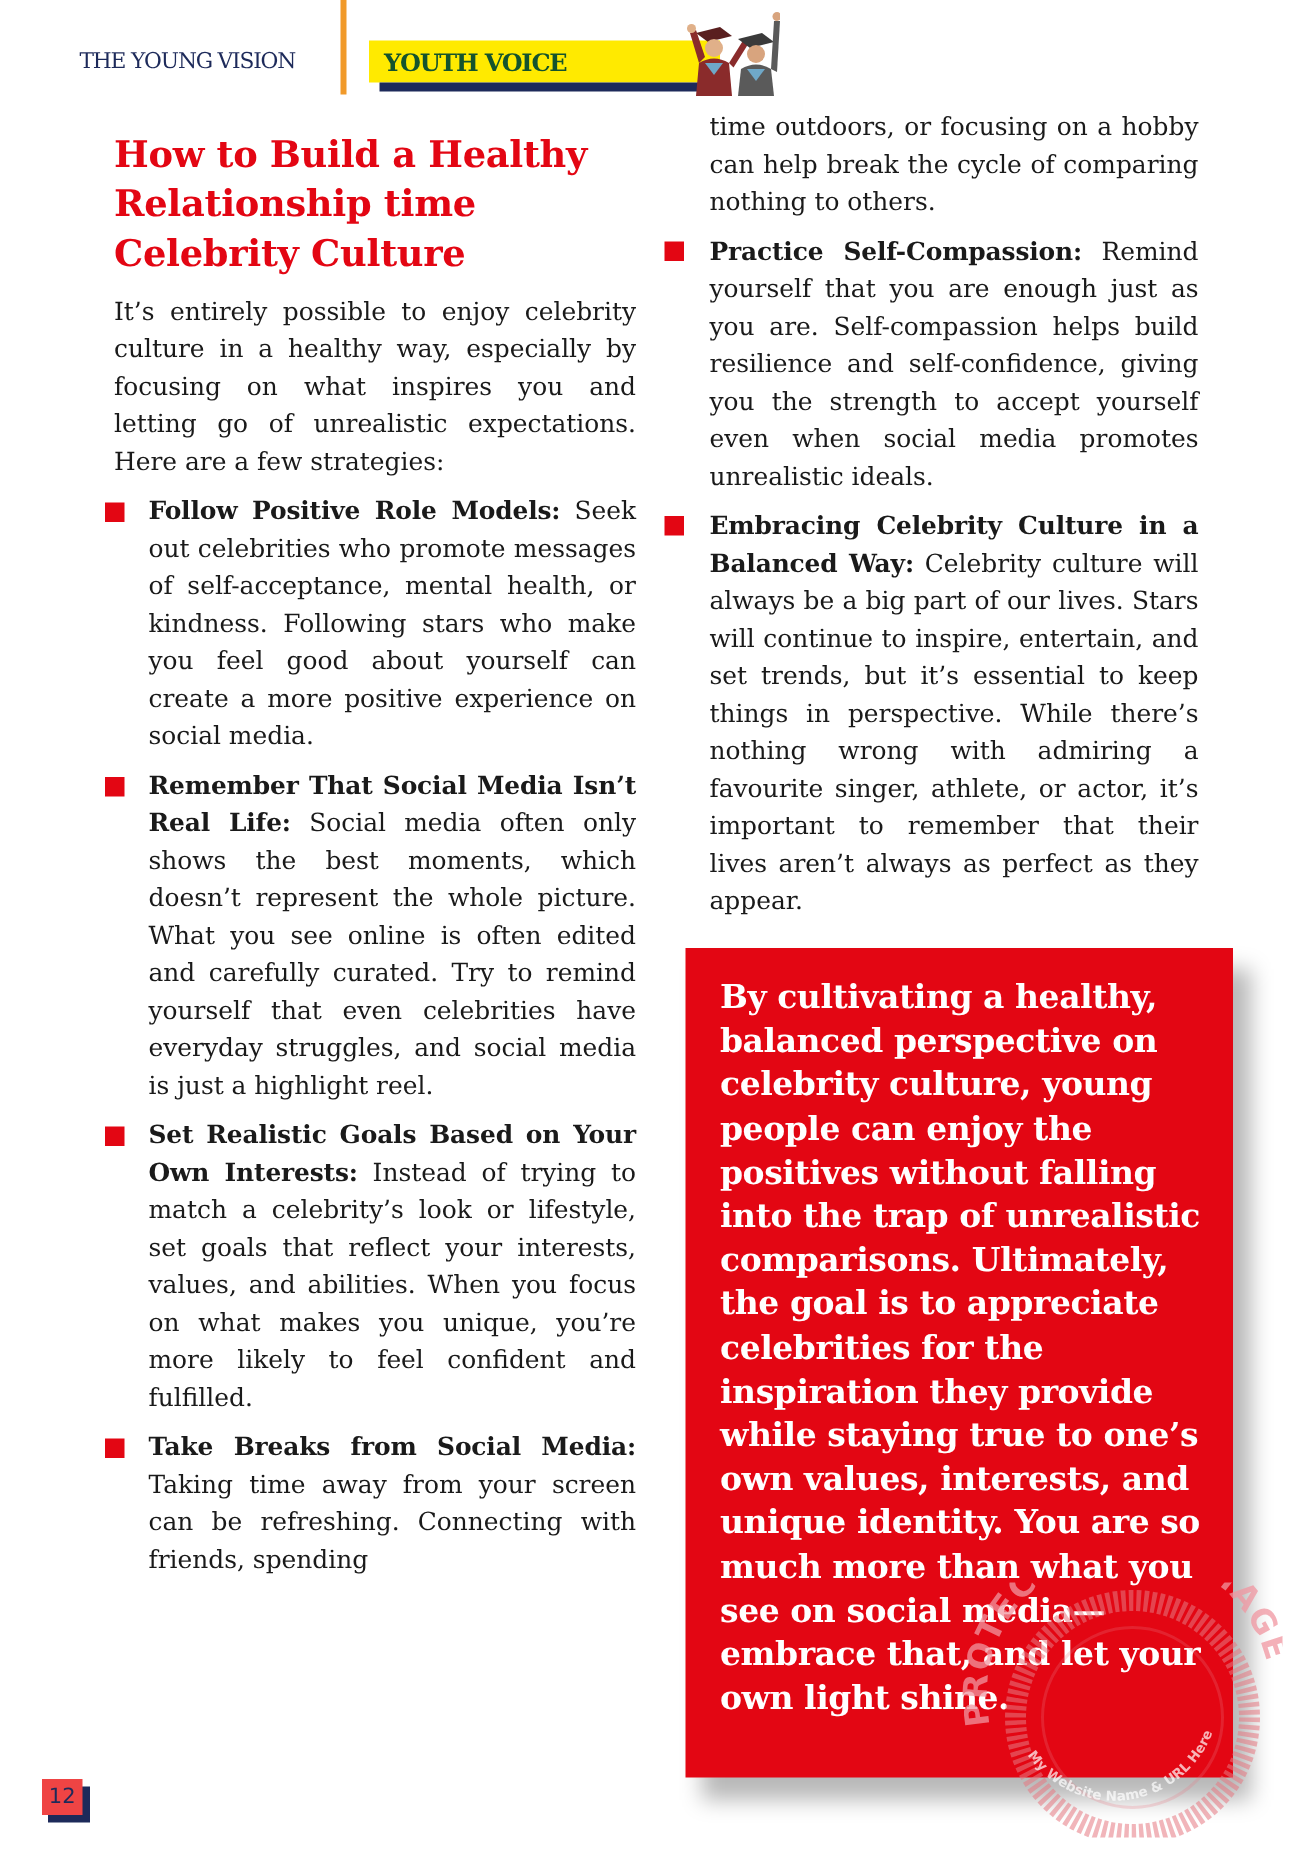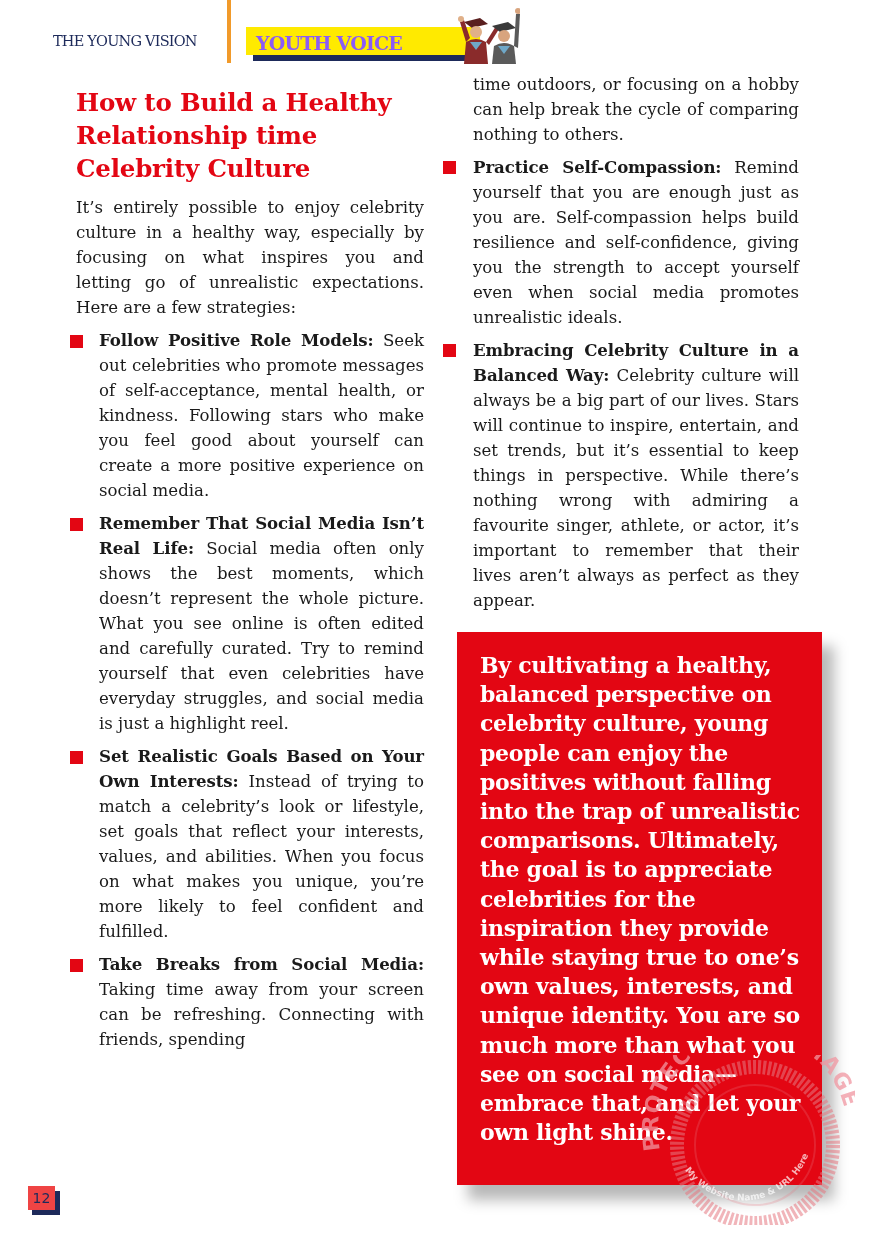--- a/index.html
+++ b/index.html
@@ -20,21 +20,21 @@
       position: absolute; left: 246px; top: 27px; width: 234px; height: 28px;
       background: #ffea00;
     }
     .hdr-section-underline {
       position: absolute; left: 253px; top: 55px; width: 222px; height: 6px;
       background: #1d2a5a;
     }
     .hdr-section-label {
       position: absolute; left: 256px; top: 32px;
       font-family: "DejaVu Serif", serif; font-weight: bold;
-      font-size: 19px; letter-spacing: -0.8px; color: #8b5cf6;
+      font-size: 16px; letter-spacing: -0.8px; color: #14532d;
     }
     .hdr-graduates { position: absolute; left: 458px; top: 4px; width: 62px; height: 60px; }
 
     
     .col { position: absolute; font-size: 16.6px; line-height: 25px; text-align: justify; }
     .col-left { left: 76px; top: 73px; width: 348px; }
     .col-right { left: 443px; top: 72px; width: 356px; }
 
     p.body { margin: 0; }
     .h2 {

